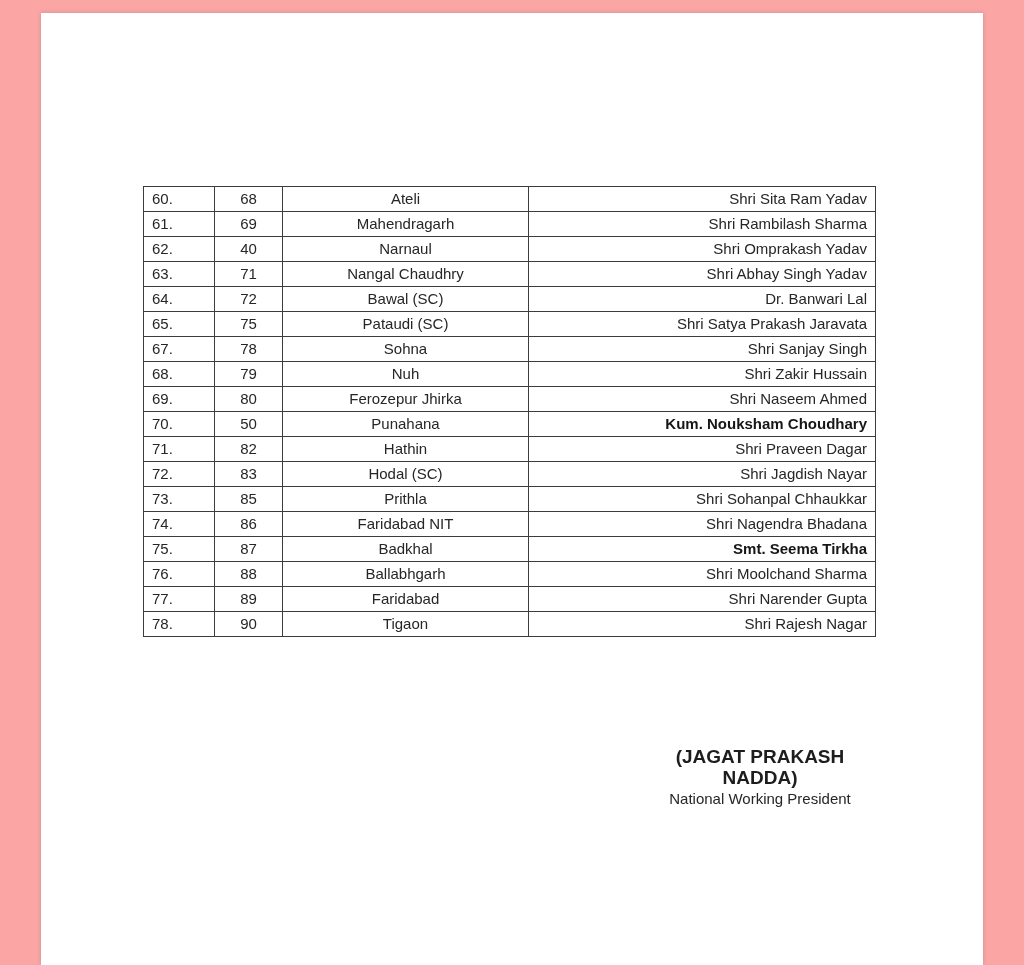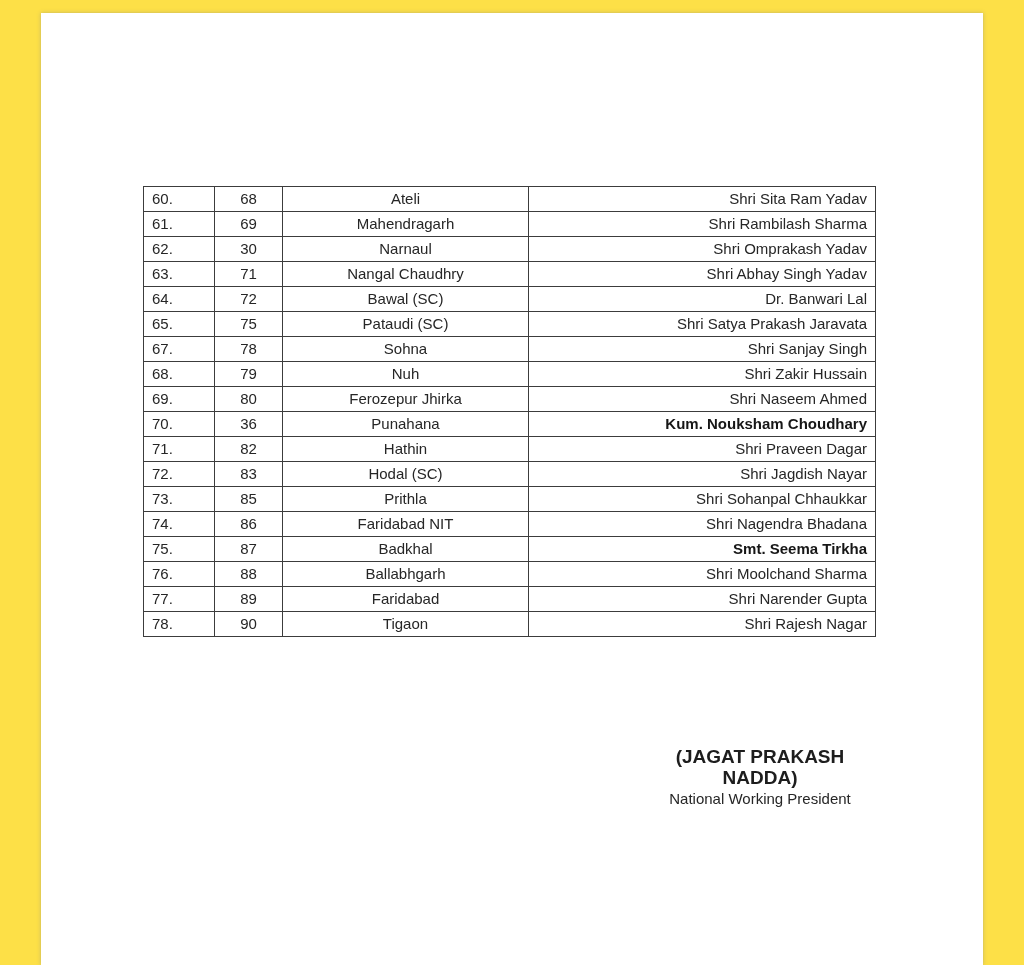--- a/index.html
+++ b/index.html
@@ -7,21 +7,21 @@
     width: 1024px;
     height: 965px;
     background: #eef0f3;
     font-family: "Liberation Sans", sans-serif;
     overflow: hidden;
   }
   .canvas {
     position: relative;
     width: 1024px;
     height: 965px;
-    background: #fde047;
+    background: #fca5a5;
   }
   .page {
     position: absolute;
     left: 41px;
     top: 13px;
     width: 942px;
     height: 952px;
     background: #ffffff;
     box-shadow: 0 0 4px rgba(120,128,140,0.45);
   }
@@ -83,21 +83,21 @@
             <td class="col-candidate">Shri Sita Ram Yadav</td>
           </tr>
           <tr>
             <td class="col-serial">61.</td>
             <td class="col-no">69</td>
             <td class="col-constituency">Mahendragarh</td>
             <td class="col-candidate">Shri Rambilash Sharma</td>
           </tr>
           <tr>
             <td class="col-serial">62.</td>
-            <td class="col-no">30</td>
+            <td class="col-no">40</td>
             <td class="col-constituency">Narnaul</td>
             <td class="col-candidate">Shri Omprakash Yadav</td>
           </tr>
           <tr>
             <td class="col-serial">63.</td>
             <td class="col-no">71</td>
             <td class="col-constituency">Nangal Chaudhry</td>
             <td class="col-candidate">Shri Abhay Singh Yadav</td>
           </tr>
           <tr>
@@ -125,21 +125,21 @@
             <td class="col-candidate">Shri Zakir Hussain</td>
           </tr>
           <tr>
             <td class="col-serial">69.</td>
             <td class="col-no">80</td>
             <td class="col-constituency">Ferozepur Jhirka</td>
             <td class="col-candidate">Shri Naseem Ahmed</td>
           </tr>
           <tr class="bold-candidate">
             <td class="col-serial">70.</td>
-            <td class="col-no">36</td>
+            <td class="col-no">50</td>
             <td class="col-constituency">Punahana</td>
             <td class="col-candidate">Kum. Nouksham Choudhary</td>
           </tr>
           <tr>
             <td class="col-serial">71.</td>
             <td class="col-no">82</td>
             <td class="col-constituency">Hathin</td>
             <td class="col-candidate">Shri Praveen Dagar</td>
           </tr>
           <tr>

